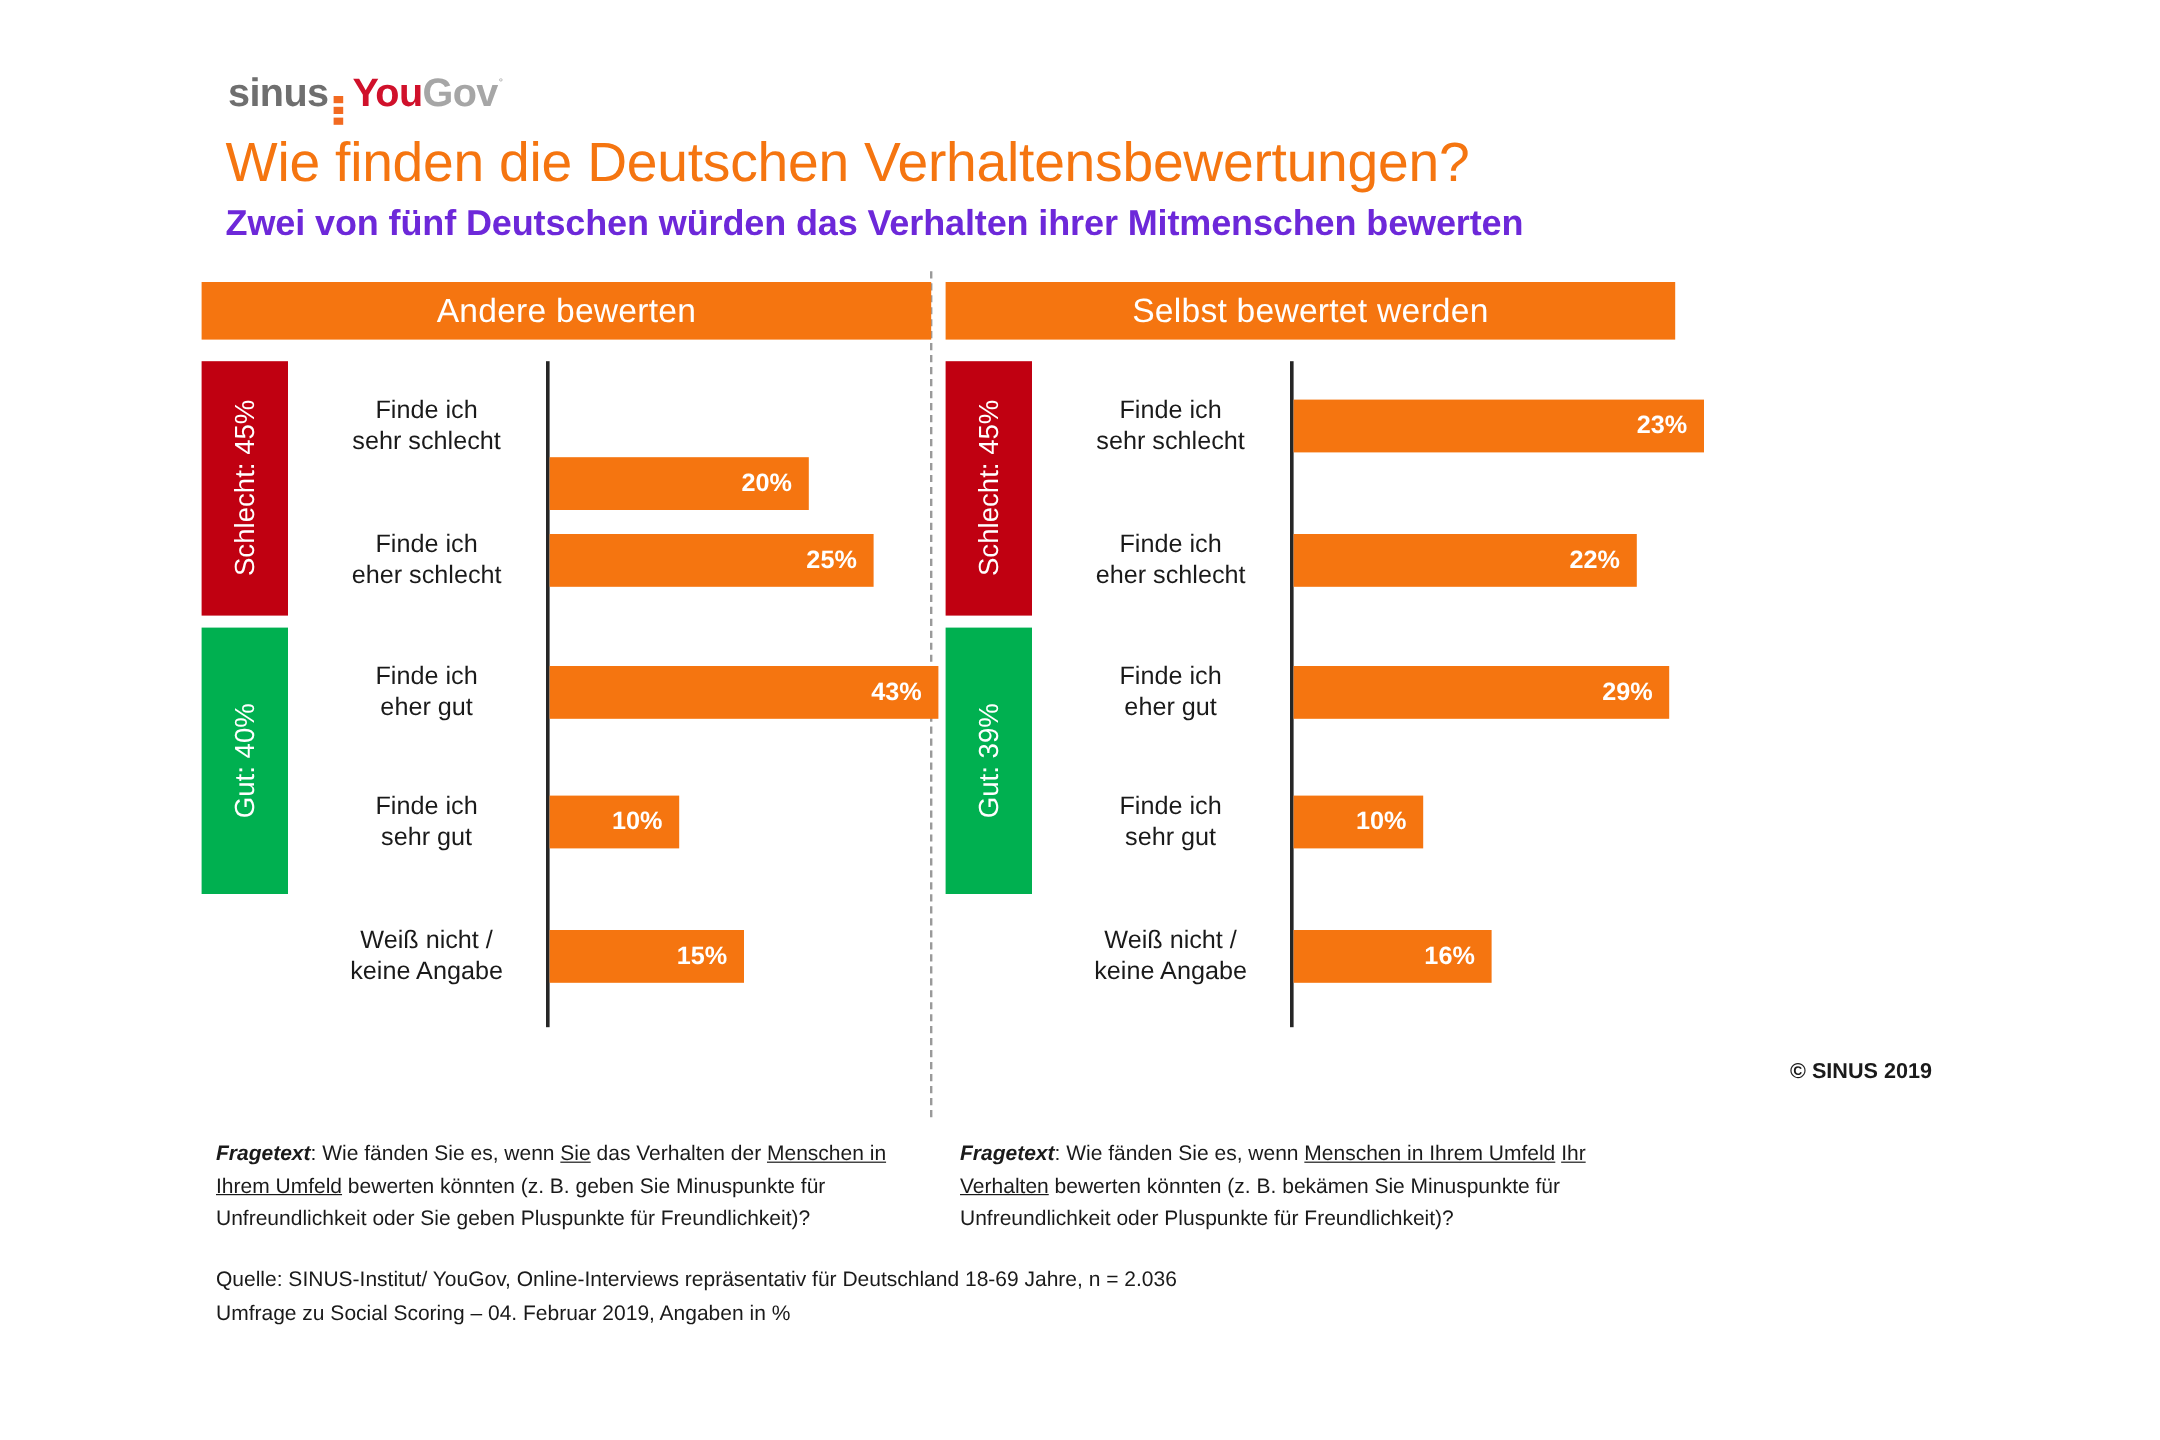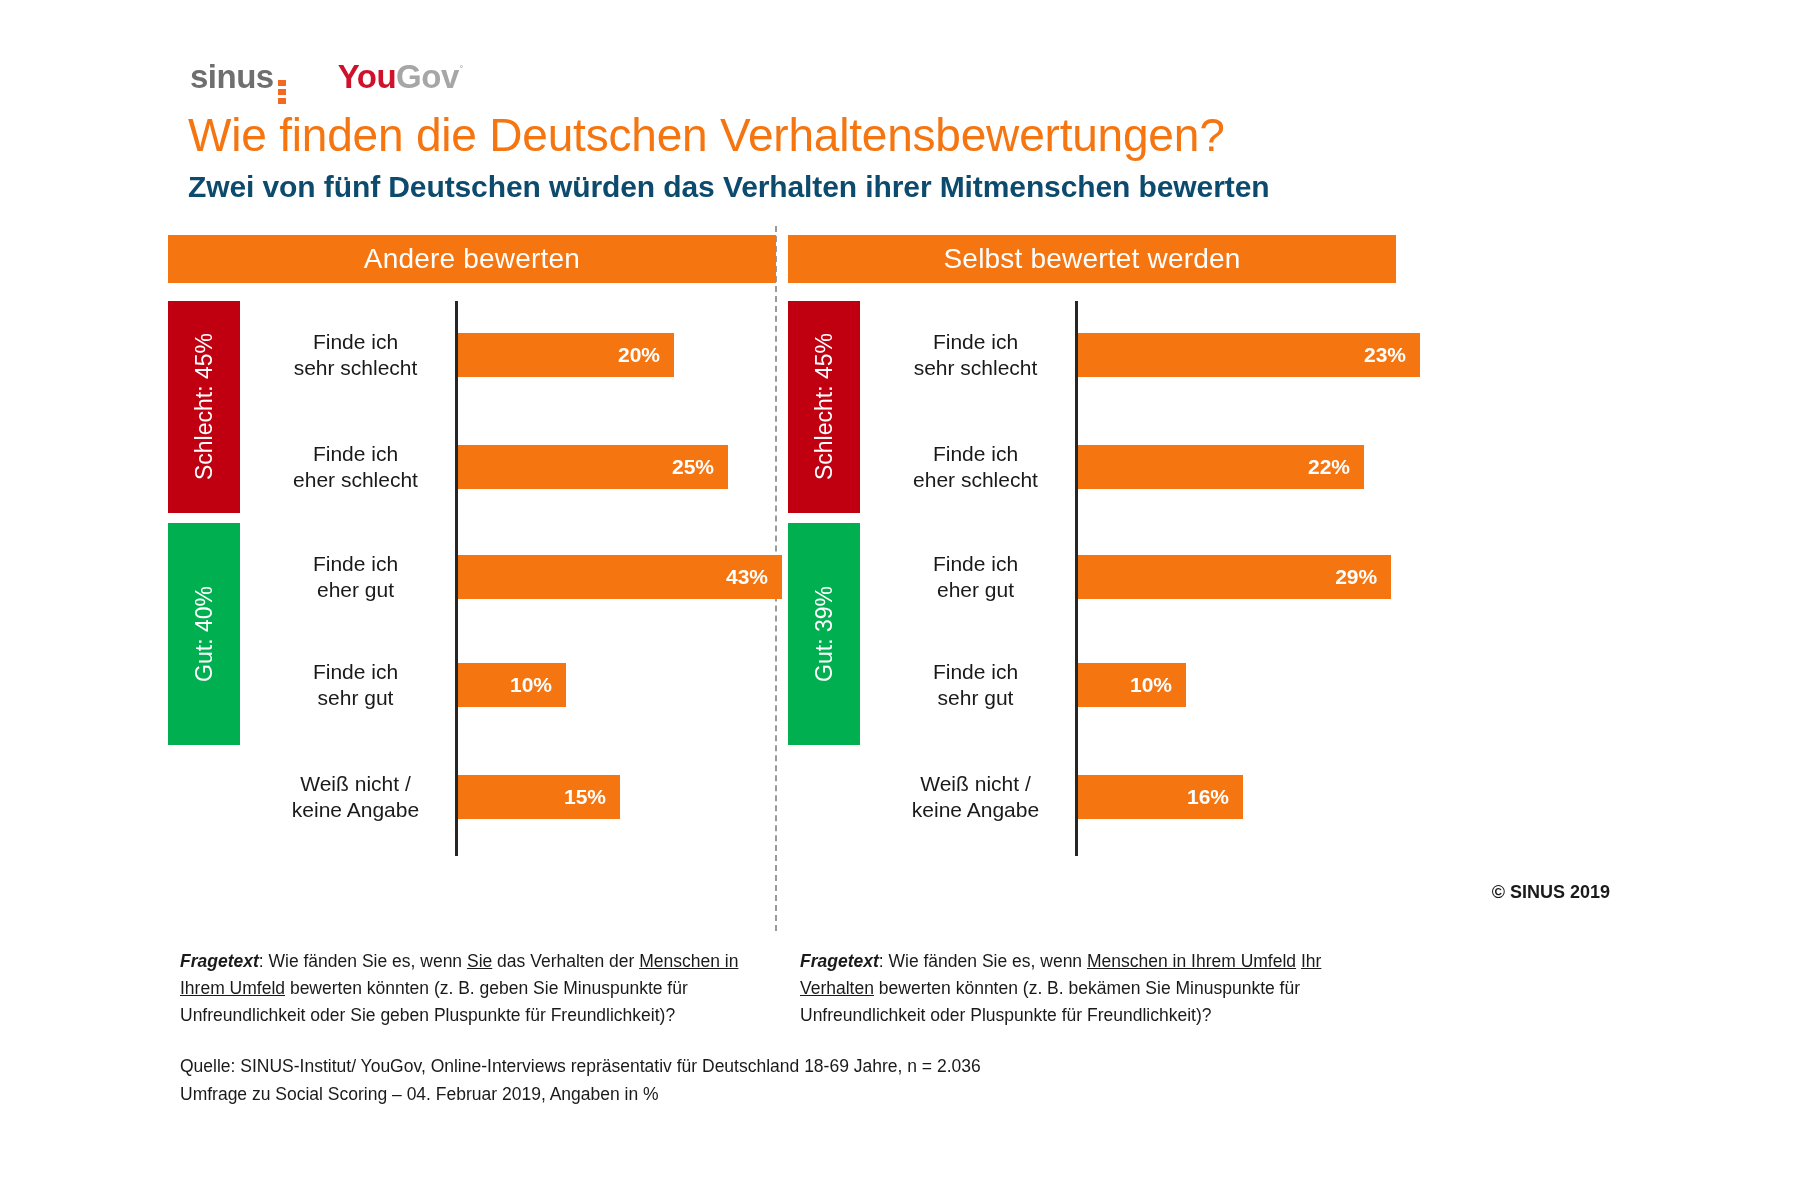--- a/index.html
+++ b/index.html
@@ -51,21 +51,21 @@
     margin: 0 8px 0 4px;
     position: relative;
     top: -2px;
   }
   .logo-colon i {
     display: block;
     width: 8px;
     height: 6px;
     background: #f26a21;
   }
-  .logo-you { color: #d0112b; margin-left: 44px; }
+  .logo-you { color: #d0112b; }
   .logo-gov { color: #a6a6a6; }
   .logo-tm {
     font-size: 11px;
     color: #a6a6a6;
     position: relative;
     top: -14px;
     left: 1px;
     font-weight: normal;
   }
 
@@ -78,21 +78,21 @@
     color: #f57510;
     font-weight: normal;
     white-space: nowrap;
     letter-spacing: -0.2px;
   }
   .subheadline {
     position: absolute;
     left: 38px;
     top: 140px;
     font-size: 30px;
-    color: #0c4a6e;
+    color: #6d28d9;
     font-weight: bold;
     white-space: nowrap;
     letter-spacing: -0.1px;
   }
 
   
   .vdivider {
     position: absolute;
     left: 625px;
     top: 196px;
@@ -270,21 +270,21 @@
           <div class="group-block group-good" style="top: 222px; height: 222px;">
             <span>Gut: 40%</span>
           </div>
           <div class="chart">
             <div class="axis-line"></div>
             <div class="row" style="top: 28px;">
               <div class="row-label">
                 <span>Finde ich</span>
                 <span>sehr schlecht</span>
               </div>
-              <div class="bar" style="width: 216px;">
+              <div class="bar" style="width: 216px; margin-top: 48px;">
                 <span class="bar-value">20%</span>
               </div>
             </div>
             <div class="row" style="top: 140px;">
               <div class="row-label">
                 <span>Finde ich</span>
                 <span>eher schlecht</span>
               </div>
               <div class="bar" style="width: 270px;">
                 <span class="bar-value">25%</span>

